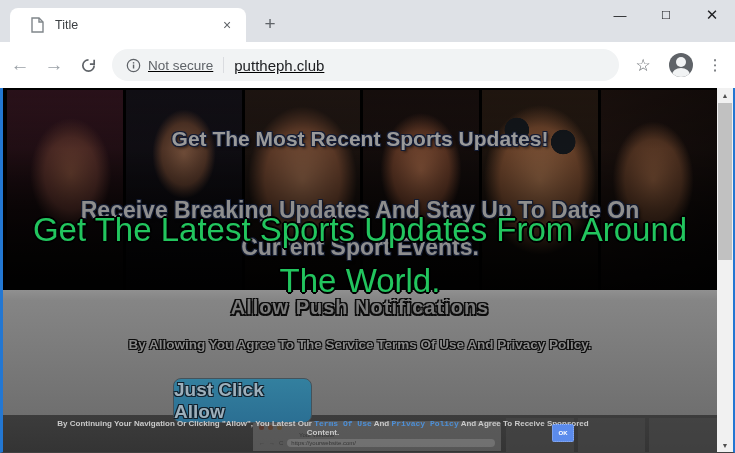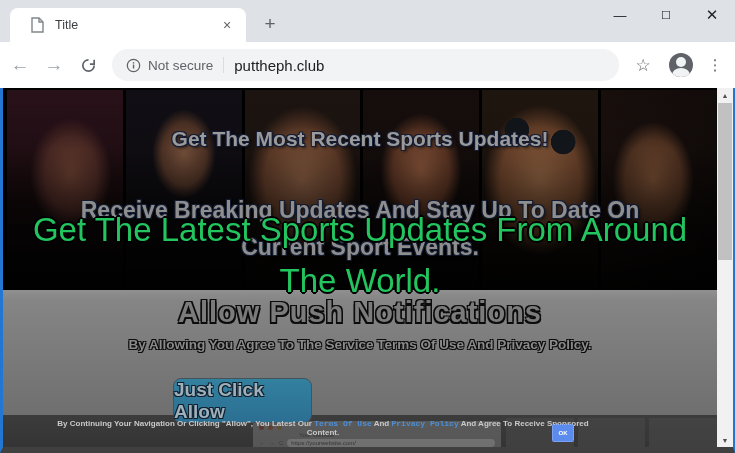--- a/index.html
+++ b/index.html
@@ -23,39 +23,39 @@
   .win-btn.maxi { font-size:11px; }
   .win-btn.close { font-size:15px; }
 
   
   .toolbar { position:absolute; top:42px; left:0; right:0; height:46px; background:#ffffff;
              display:flex; align-items:center; }
   .nav-btn { width:28px; height:28px; display:flex; align-items:center; justify-content:center;
              margin-left:6px; color:#9aa0a6; font-size:19px; cursor:pointer; }
   .nav-btn.reload { color:#5f6368; }
   .omnibox { flex:1; height:32px; margin-left:10px; margin-right:10px; background:#f1f3f4;
-             border-radius:16px; display:flex; align-items:center; padding:16px 14px; }
+             border-radius:16px; display:flex; align-items:center; padding:16px 14px;text-decoration:underline; }
   .secure-chip { display:flex; align-items:center; color:#5f6368; font-size:13.5px; }
   .omni-divider { width:1px; height:16px; background:#dadce0; margin:0 10px; }
   .omni-url { color:#202124; font-size:15px; }
   .tool-icon { width:28px; height:28px; display:flex; align-items:center; justify-content:center;
                color:#5f6368; cursor:pointer; }
   .star { font-size:17px; margin-right:4px; }
   .avatar { width:24px; height:24px; border-radius:50%; background:#5f6368; position:relative;
             overflow:hidden; margin:0 8px; cursor:pointer; }
   .avatar:before { content:""; position:absolute; left:7px; top:4px; width:10px; height:10px;
                    border-radius:50%; background:#f1f3f4; }
   .avatar:after { content:""; position:absolute; left:3px; top:15px; width:18px; height:14px;
                   border-radius:50%; background:#f1f3f4; }
   .kebab { font-size:15px; letter-spacing:0; margin-right:6px; }
 
   
   .viewport { position:absolute; top:88px; left:0; right:0; bottom:0;
               border-left:3px solid #2377d2; border-right:2px solid #2377d2;
-              border-bottom:6px solid #404040; background:#000; }
+              border-bottom:1px solid #404040; background:#000; }
   .content { position:absolute; inset:0; right:16px; overflow:hidden; }
 
   
   .collage { position:absolute; top:0; left:0; right:0; height:202px; background:#000;
              display:flex; gap:3px; padding:2px 0 0 4px; }
   .panel { flex:1; height:100%; }
   .p1 { background: radial-gradient(ellipse 58px 80px at 55% 42%, #7a4a38 0%, #58302a 45%, rgba(20,8,8,0) 70%),
                     linear-gradient(180deg,#3a1824 0%, #170b0d 55%, #050505 100%); }
   .p2 { background: radial-gradient(ellipse 44px 62px at 50% 32%, #8a5f46 0%, #5d3c2c 50%, rgba(0,0,0,0) 72%),
                     linear-gradient(180deg,#17141c, #060608); }
@@ -81,21 +81,21 @@
 
   
   .txt { position:absolute; left:0; right:0; text-align:center; font-weight:bold; }
   .headline-top { top:39px; font-size:21px; color:#9a9a9a;
       text-shadow:-1px -1px 0 #141c34, 1px -1px 0 #141c34, -1px 1px 0 #141c34, 1px 1px 0 #141c34, 2px 2px 3px rgba(0,0,0,.7); z-index:2; }
   .headline-secondary { top:104px; font-size:23px; line-height:37px; color:#8e8e8e; padding:0 70px;
       text-shadow:-1px -1px 0 #131b30, 1px -1px 0 #131b30, -1px 1px 0 #131b30, 1px 1px 0 #131b30, 2px 2px 3px rgba(0,0,0,.6); z-index:2; }
   .headline-main { top:116px; font-size:33px; line-height:51px; color:#22c55e; font-weight:normal; padding:0 18px;
       text-shadow:-2px 0 0 #000, 2px 0 0 #000, 0 -2px 0 #000, 0 2px 0 #000,
                   -1px -1px 0 #000, 1px 1px 0 #000, -1px 1px 0 #000, 1px -1px 0 #000; z-index:3; }
-  .push-title { top:208px; font-size:29px; color:#7b7b7b; font-weight:bold; letter-spacing:1px;
+  .push-title { top:208px; font-size:20px; color:#7b7b7b; font-weight:bold; letter-spacing:1px;
       text-shadow:-1.5px -1.5px 0 #0c0c0c, 1.5px -1.5px 0 #0c0c0c, -1.5px 1.5px 0 #0c0c0c, 1.5px 1.5px 0 #0c0c0c; z-index:4; }
   .push-subtitle { top:249px; font-size:13.5px; color:#8a8a8a;
       text-shadow:-1px -1px 0 #0c0c0c, 1px -1px 0 #0c0c0c, -1px 1px 0 #0c0c0c, 1px 1px 0 #0c0c0c; z-index:4; }
 
   .allow-btn { position:absolute; left:170px; top:290px; width:139px; height:45px; z-index:5;
                background:linear-gradient(180deg,#33809f,#2b6f93); border:1px solid #44525a;
                border-radius:8px; display:flex; align-items:center; justify-content:center;
                font-size:19px; font-weight:bold; color:#9db0bc; cursor:pointer;
                text-shadow:-1px -1px 0 #11202c, 1px -1px 0 #11202c, -1px 1px 0 #11202c, 1px 1px 0 #11202c; }
 

